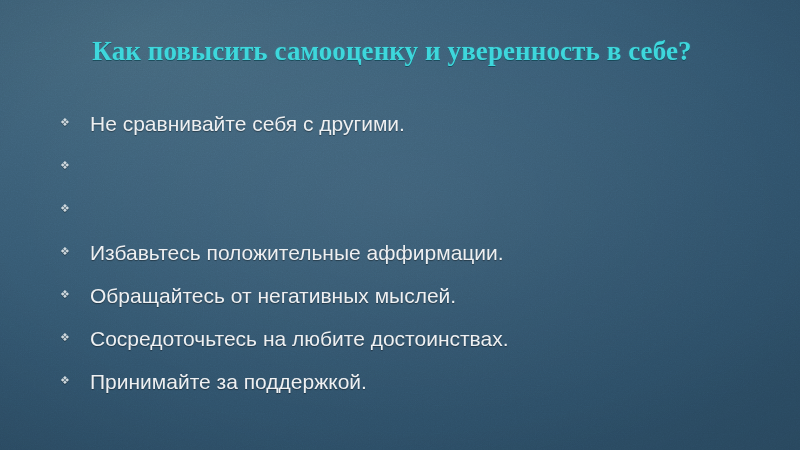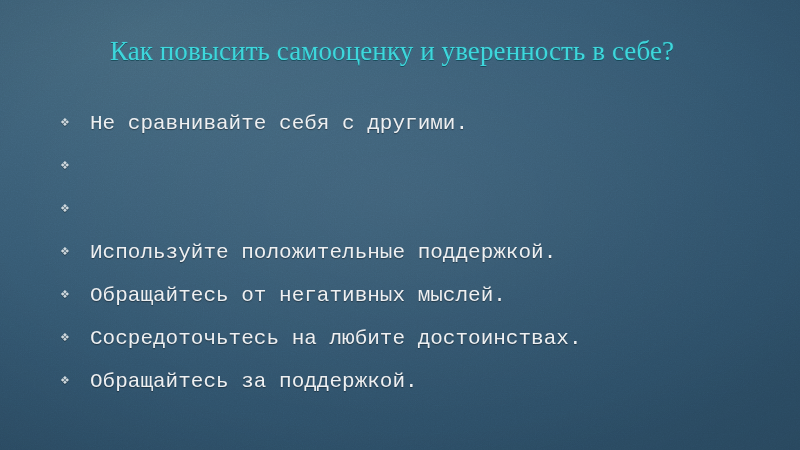--- a/index.html
+++ b/index.html
@@ -56,21 +56,21 @@
   }
 
   
   .title {
     position: absolute;
     left: 0;
     right: 16px;
     top: 35px;
     text-align: center;
     font-family: "Liberation Serif", "DejaVu Serif", serif;
-    font-weight: normal;
+    font-weight: bold;
     font-size: 27px;
     line-height: 33px;
     letter-spacing: 0.1px;
     color: #3ed7dc;
     text-shadow:
       0 1px 0 rgba(0,50,60,0.55),
       0 0 2px rgba(62,215,220,0.30);
     white-space: nowrap;
   }
 
@@ -98,21 +98,21 @@
     text-align: left;
     color: #cfd9de;
     font-size: 11px;
     line-height: 14px;
     font-family: "DejaVu Sans", sans-serif;
     text-shadow: 0 1px 0 rgba(0,0,0,0.35);
   }
 
   .bullet-text {
     flex: 1 1 auto;
-    font-family: Liberation Mono, monospace;
+    font-family: Liberation Sans, sans-serif;
     font-size: 21px;
     line-height: 27px;
     color: #eef0f2;
     text-shadow: 0 1px 1px rgba(0,0,0,0.38);
     white-space: nowrap;
   }
 </style>
 </head>
 <body>
 
@@ -147,34 +147,34 @@
       <li class="bullet-row">
         <span class="bullet-marker">❖</span>
       </li>
 
       <li class="bullet-row">
         <span class="bullet-marker">❖</span>
       </li>
 
       <li class="bullet-row">
         <span class="bullet-marker">❖</span>
-        <span class="bullet-text">Используйте положительные поддержкой.</span>
+        <span class="bullet-text">Избавьтесь положительные аффирмации.</span>
       </li>
 
       <li class="bullet-row">
         <span class="bullet-marker">❖</span>
         <span class="bullet-text">Обращайтесь от негативных мыслей.</span>
       </li>
 
       <li class="bullet-row">
         <span class="bullet-marker">❖</span>
         <span class="bullet-text">Сосредоточьтесь на любите достоинствах.</span>
       </li>
 
       <li class="bullet-row">
         <span class="bullet-marker">❖</span>
-        <span class="bullet-text">Обращайтесь за поддержкой.</span>
+        <span class="bullet-text">Принимайте за поддержкой.</span>
       </li>
 
     </ul>
 
   </div>
 </div>
 
 </body></html>

